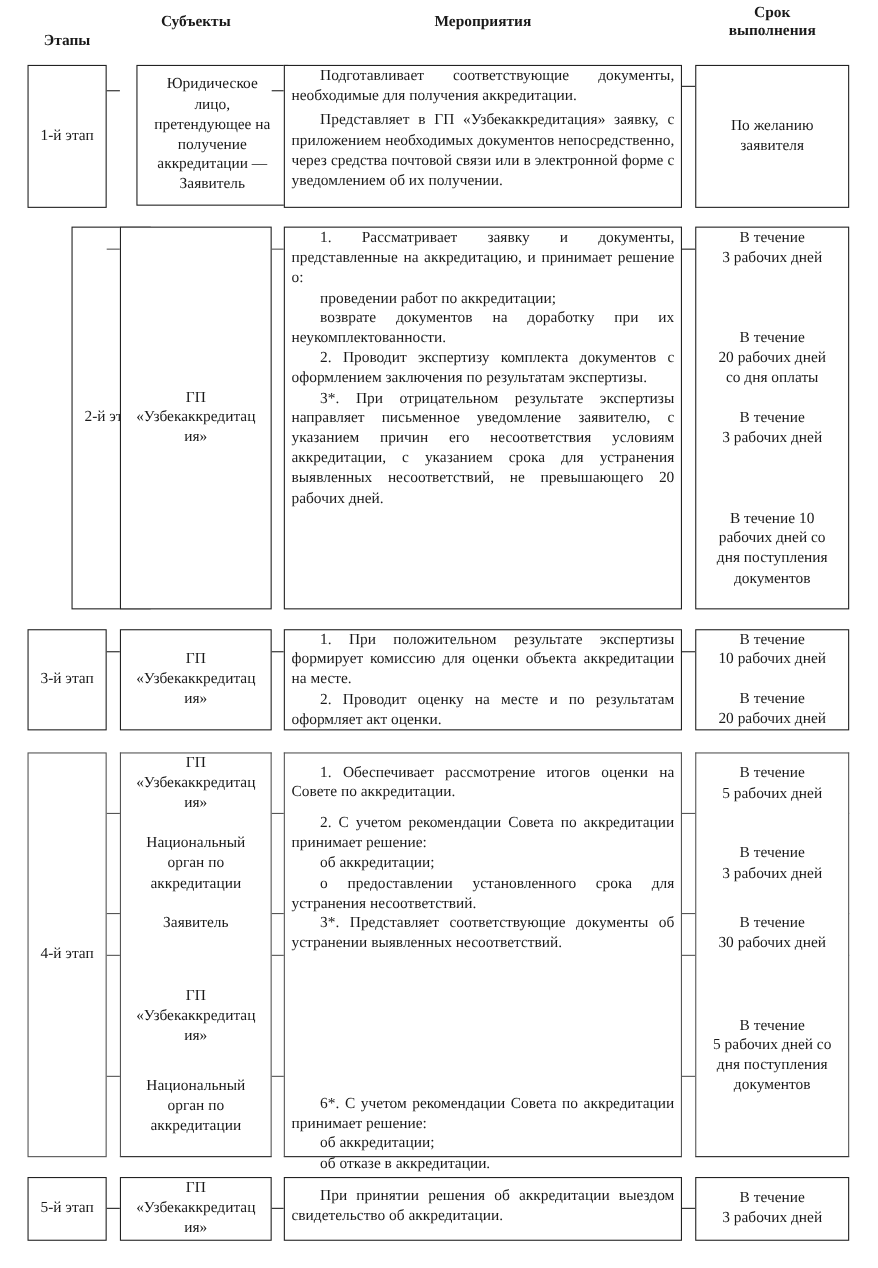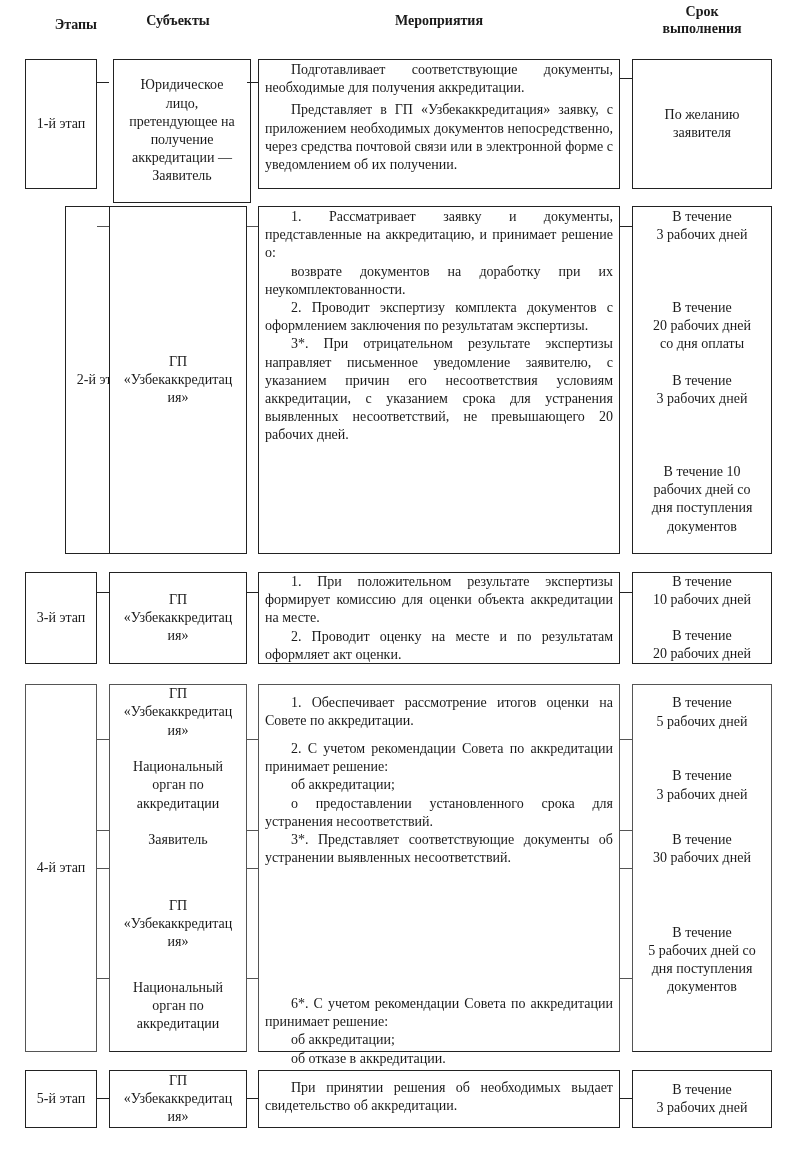--- a/index.html
+++ b/index.html
@@ -16,33 +16,33 @@
   .act p { margin: 0; text-indent: 26px; }
   .dl { position: absolute; left: 0; right: 0; text-align: center; font-size: 14px; line-height: 18.2px; }
   .hline { position: absolute; height: 0; border-top: 1px solid #555; }
   .sub { position: absolute; left: 0; right: 0; display: flex; align-items: center; justify-content: center;
          text-align: center; font-size: 14px; line-height: 18.2px; }
   .subtop { align-items: flex-start; }
 </style>
 </head>
 <body>
 
-<div class="hdr" style="left:25px; width:72px; top:16px;text-align:right;">Этапы</div>
+<div class="hdr" style="left:25px; width:72px; top:29px;">Этапы</div>
 <div class="hdr" style="left:109px; width:138px; top:12px;">Субъекты</div>
 <div class="hdr" style="left:258px; width:362px; top:12px;">Мероприятия</div>
 <div class="hdr" style="left:632px; width:140px; top:3px;">
   <div>Срок</div>
   <div>выполнения</div>
 </div>
 
 <div class="box cell-center" style="left:25px; top:59px; width:72px; height:130px;justify-content:center;">
   <span>1-й этап</span>
 </div>
 <div class="conn" style="left:97px; top:82px; width:12px;"></div>
-<div class="box cell-center" style="left:113px; top:59px; width:138px; height:144px;">
+<div class="box cell-center" style="left:124px; top:59px; width:138px; height:128px;">
   <div>
     <div>Юридическое</div>
     <div>лицо,</div>
     <div>претендующее на</div>
     <div>получение</div>
     <div>аккредитации —</div>
     <div>Заявитель</div>
   </div>
 </div>
 <div class="conn" style="left:247px; top:82px; width:11px;"></div>
@@ -65,20 +65,21 @@
 <div class="box cell-center" style="left:109px; top:206px; width:138px; height:348px;">
   <div>
     <div>ГП</div>
     <div>«Узбекаккредитац</div>
     <div>ия»</div>
   </div>
 </div>
 <div class="conn thin" style="left:247px; top:226px; width:11px;"></div>
 <div class="box act" style="left:258px; top:206px; width:362px; height:348px; padding-top:1px;">
   <p>1. Рассматривает заявку и документы, представленные на аккредитацию, и принимает решение о:</p>
+  <p>проведении работ по аккредитации;</p>
   <p>возврате документов на доработку при их неукомплектованности.</p>
   <p>2. Проводит экспертизу комплекта документов с оформлением заключения по результатам экспертизы.</p>
   <p>3*. При отрицательном результате экспертизы направляет письменное уведомление заявителю, с указанием причин его несоответствия условиям аккредитации, с указанием срока для устранения выявленных несоответствий, не превышающего 20 рабочих дней.</p>
 </div>
 <div class="conn" style="left:620px; top:226px; width:12px;"></div>
 <div class="box" style="left:632px; top:206px; width:140px; height:348px;">
   <div class="dl" style="top:1px;">
     <div>В течение</div>
     <div>3 рабочих дней</div>
   </div>
@@ -224,21 +225,21 @@
 <div class="conn" style="left:97px; top:1098px; width:12px;"></div>
 <div class="box cell-center" style="left:109px; top:1070px; width:138px; height:58px;">
   <div>
     <div>ГП</div>
     <div>«Узбекаккредитац</div>
     <div>ия»</div>
   </div>
 </div>
 <div class="conn" style="left:247px; top:1098px; width:11px;"></div>
 <div class="box act" style="left:258px; top:1070px; width:362px; height:58px; padding-top:8px;">
-  <p>При принятии решения об необходимых выдает свидетельство об аккредитации.</p>
+  <p>При принятии решения об аккредитации выездом свидетельство об аккредитации.</p>
 </div>
 <div class="conn" style="left:620px; top:1098px; width:12px;"></div>
 <div class="box cell-center" style="left:632px; top:1070px; width:140px; height:58px;">
   <div>
     <div>В течение</div>
     <div>3 рабочих дней</div>
   </div>
 </div>
 
 </body></html>

